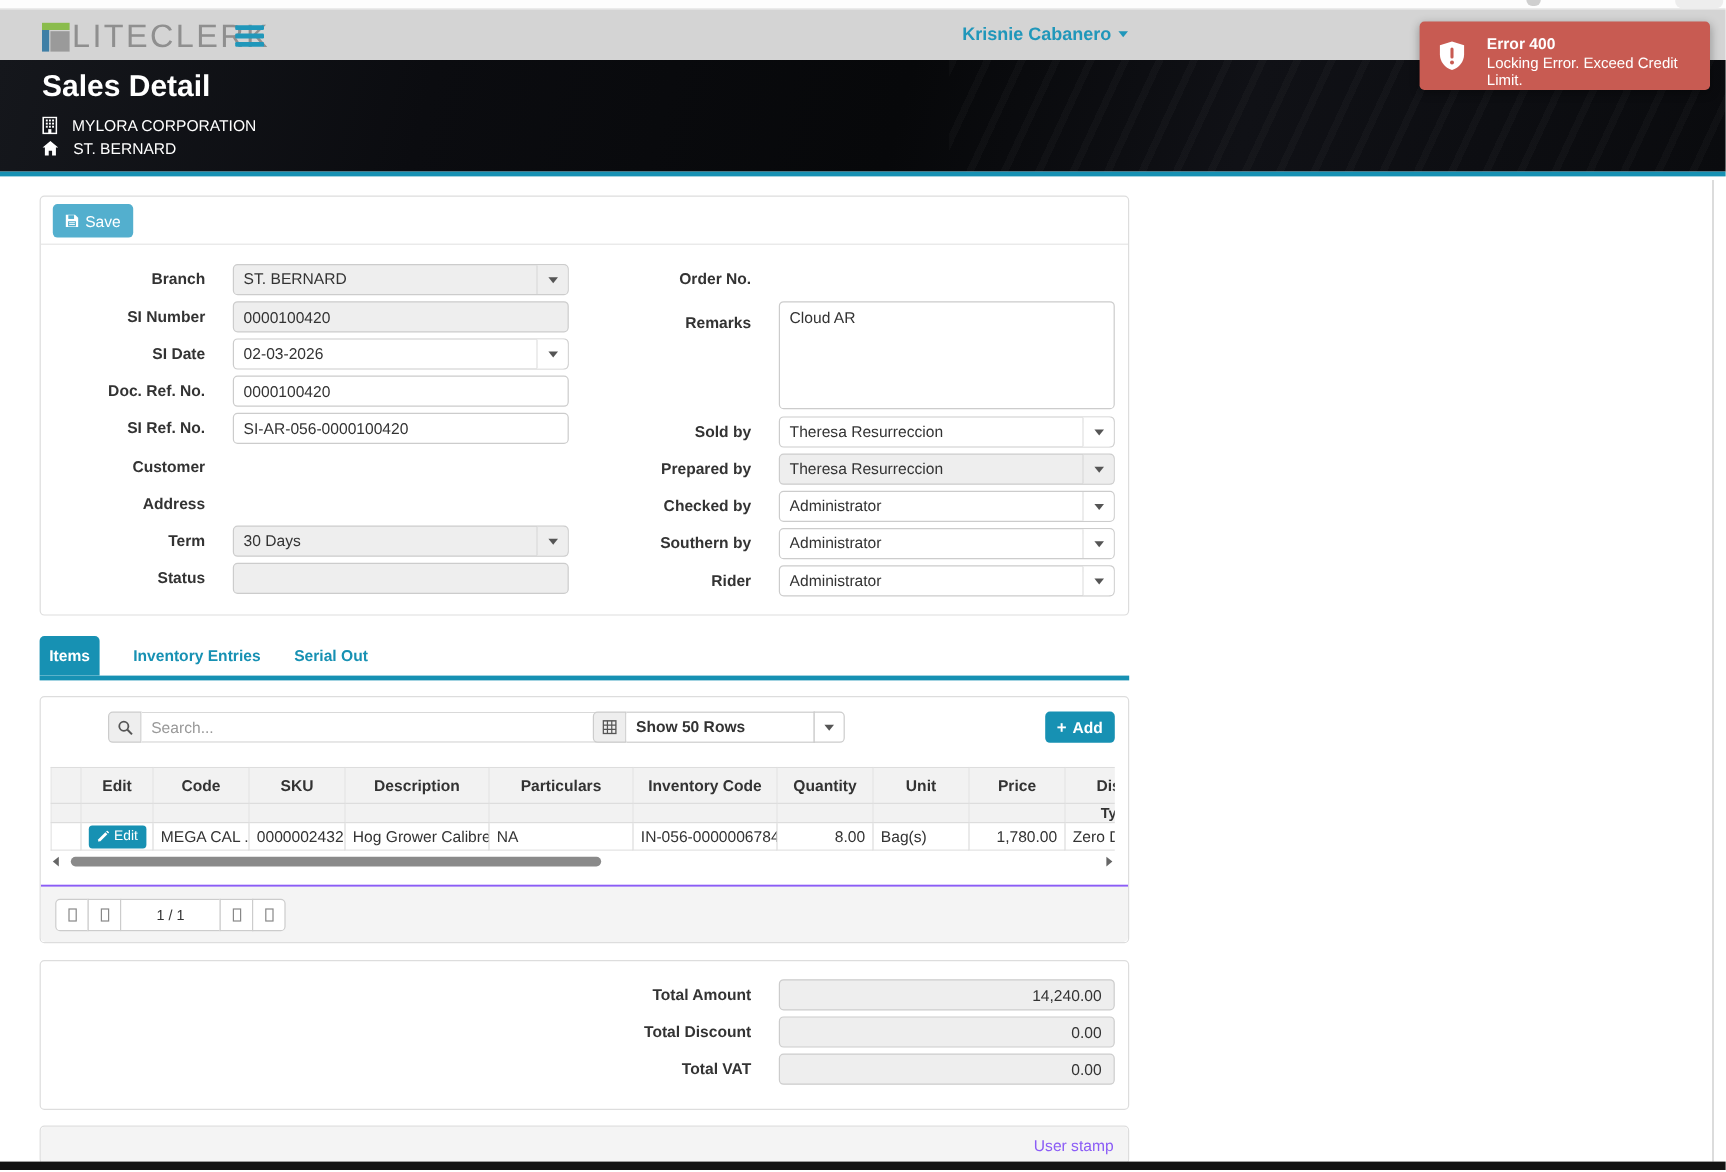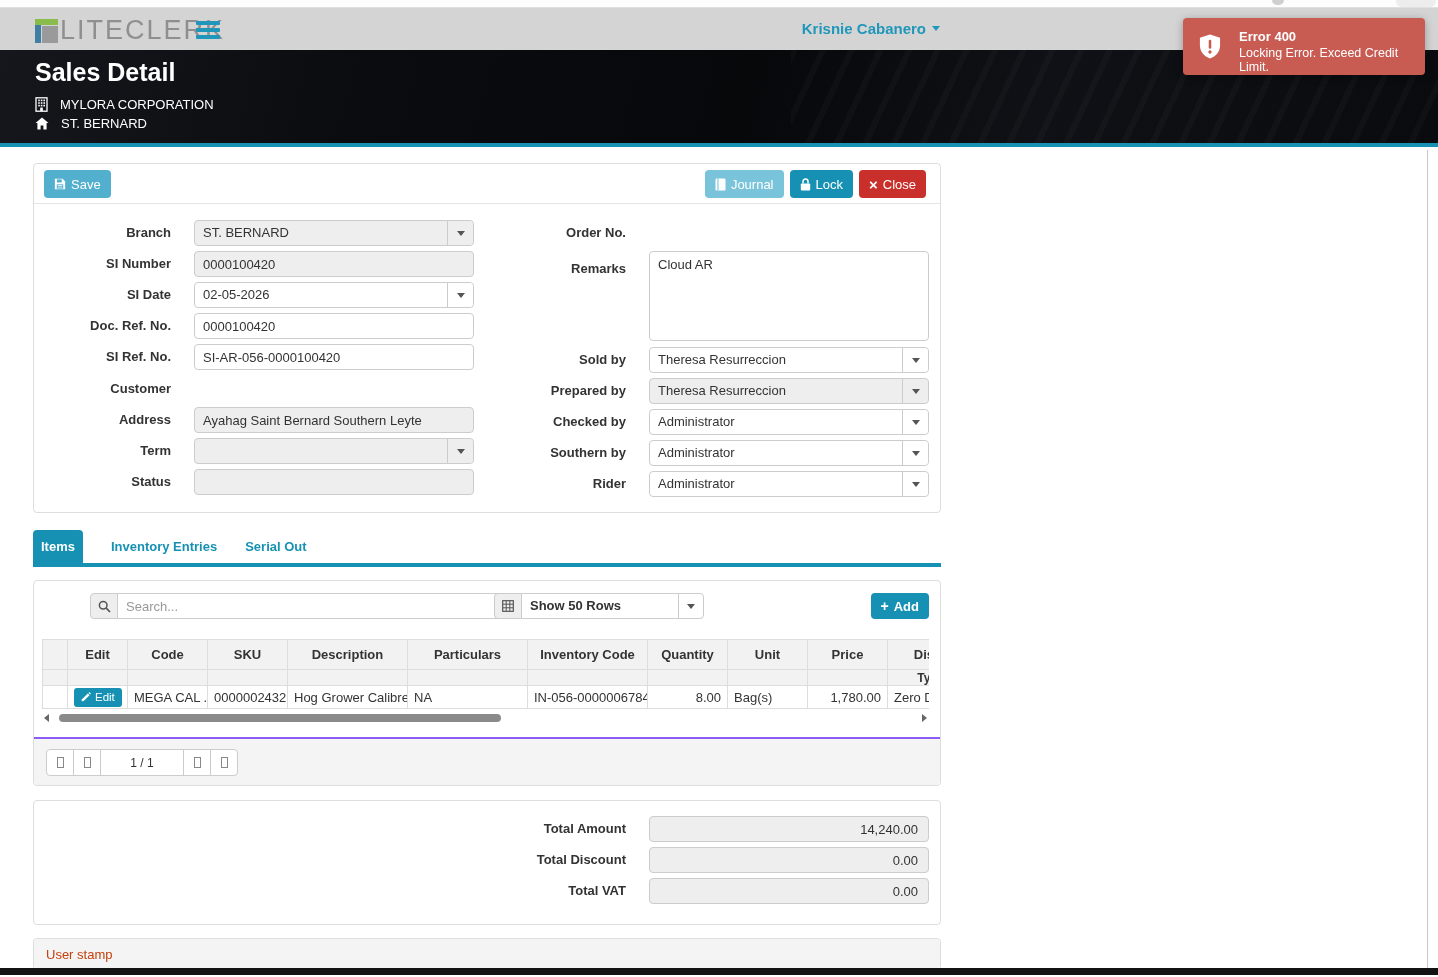--- a/index.html
+++ b/index.html
@@ -40,21 +40,21 @@
   .toast-icon { position:absolute; left:16px; top:15px; }
   .toast-title { position:absolute; left:56px; top:11px; font-size:13px; font-weight:bold; }
   .toast-msg { position:absolute; left:56px; top:28px; font-size:12.5px; }
 
   
   .panel { position:absolute; left:33px; width:908px; background:#fff; border:1px solid #ddd; border-radius:4px; }
   .p-form { top:163px; height:350px; }
   .p-grid { top:580px; height:206px; }
   .p-totals { top:800px; height:125px; }
   .p-stamp { top:938px; height:32px; overflow:hidden; }
-  .stamp-head { height:32px; background:#f4f4f4; border-radius:4px 4px 0 0; padding:8px 12px; font-size:13px; color:#c2410c; }
+  .stamp-head { height:32px; background:#f4f4f4; border-radius:4px 4px 0 0; padding:8px 12px; font-size:13px; color:#8b5cf6;text-align:right; }
 
   
   .btn { display:inline-flex; align-items:center; justify-content:center; gap:5px; height:28px;
     border:none; border-radius:4px; color:#fff; font-size:13px; font-family:inherit; cursor:pointer; padding:0 10px; }
   .btn-save { background:#53afce; }
   .btn-journal { background:#79c4da; }
   .btn-lock { background:#1791b3; }
   .btn-close { background:#c9302c; }
   .btn-apply { background:#1791b3; border-radius:0 4px 4px 0; height:26px; font-weight:bold; }
   .btn-add { background:#1791b3; font-weight:bold; height:26px; }
@@ -215,40 +215,20 @@
         <svg width="12" height="12" viewBox="0 0 14 14">
           <path fill="#fff" d="M1 1 h9 l3 3 v9 H1 Z"></path>
           <rect x="3.4" y="1.6" width="5.6" height="3.6" fill="#53afce"></rect>
           <rect x="3.2" y="7.4" width="7.6" height="5" fill="#53afce"></rect>
           <rect x="4.2" y="8.4" width="5.6" height="0.9" fill="#fff"></rect>
           <rect x="4.2" y="10.2" width="5.6" height="0.9" fill="#fff"></rect>
         </svg>
         <span>Save</span>
       </button>
     </div>
-    <div class="head-right">
-      <button class="btn btn-journal">
-        <svg width="11" height="13" viewBox="0 0 11 13">
-          <rect x="0.5" y="0.5" width="10" height="12" rx="1.2" fill="#fff"></rect>
-          <rect x="2.4" y="0.5" width="1.1" height="12" fill="#79c4da"></rect>
-        </svg>
-        <span>Journal</span>
-      </button>
-      <button class="btn btn-lock">
-        <svg width="11" height="13" viewBox="0 0 11 13">
-          <rect x="0.8" y="5.4" width="9.4" height="7" rx="1" fill="#fff"></rect>
-          <path d="M3 5.4 V3.6 a2.5 2.5 0 0 1 5 0 V5.4" stroke="#fff" stroke-width="1.5" fill="none"></path>
-        </svg>
-        <span>Lock</span>
-      </button>
-      <button class="btn btn-close">
-        <span class="x-glyph">×</span>
-        <span>Close</span>
-      </button>
-    </div>
   </div>
 
   <div class="frow" style="top:56px; left:0; right:0;">
     <span class="lbl lbl-l">Branch</span>
     <div class="fld-l">
         <div class="field sel dis">
       <span class="val">ST. BERNARD</span>
       <span class="caretbox">
             <i class="tri"></i>
           </span>
@@ -263,21 +243,21 @@
         <input class="field dis" value="0000100420" style="">
       </div>
     <span class="lbl lbl-r" style="top:10px">Remarks</span>
     <div class="fld-r"><textarea class="field" style="">Cloud AR</textarea></div>
   </div>
 
   <div class="frow" style="top:118px; left:0; right:0;">
     <span class="lbl lbl-l">SI Date</span>
     <div class="fld-l">
         <div class="field sel">
-      <span class="val">02-05-2026</span>
+      <span class="val">02-03-2026</span>
       <span class="caretbox">
             <i class="tri"></i>
           </span>
         </div>
       </div>
   </div>
 
   <div class="frow" style="top:149px; left:0; right:0;">
     <span class="lbl lbl-l">Doc. Ref. No.</span>
     <div class="fld-l">
@@ -309,38 +289,36 @@
       <span class="val">Theresa Resurreccion</span>
       <span class="caretbox">
             <i class="tri"></i>
           </span>
         </div>
       </div>
   </div>
 
   <div class="frow" style="top:243px; left:0; right:0;">
     <span class="lbl lbl-l">Address</span>
-    <div class="fld-l">
-        <input class="field dis" value="Ayahag Saint Bernard Southern Leyte" style="">
-      </div>
     <span class="lbl lbl-r" style="top:7px">Checked by</span>
     <div class="fld-r" style="top:2px; position:absolute;">
         <div class="field sel">
       <span class="val">Administrator</span>
       <span class="caretbox">
             <i class="tri"></i>
           </span>
         </div>
       </div>
   </div>
 
   <div class="frow" style="top:274px; left:0; right:0;">
     <span class="lbl lbl-l">Term</span>
     <div class="fld-l">
         <div class="field sel dis">
+      <span class="val">30 Days</span>
       <span class="caretbox">
             <i class="tri"></i>
           </span>
         </div>
       </div>
     <span class="lbl lbl-r" style="top:7px">Southern by</span>
     <div class="fld-r" style="top:2px; position:absolute;">
         <div class="field sel">
       <span class="val">Administrator</span>
       <span class="caretbox">

